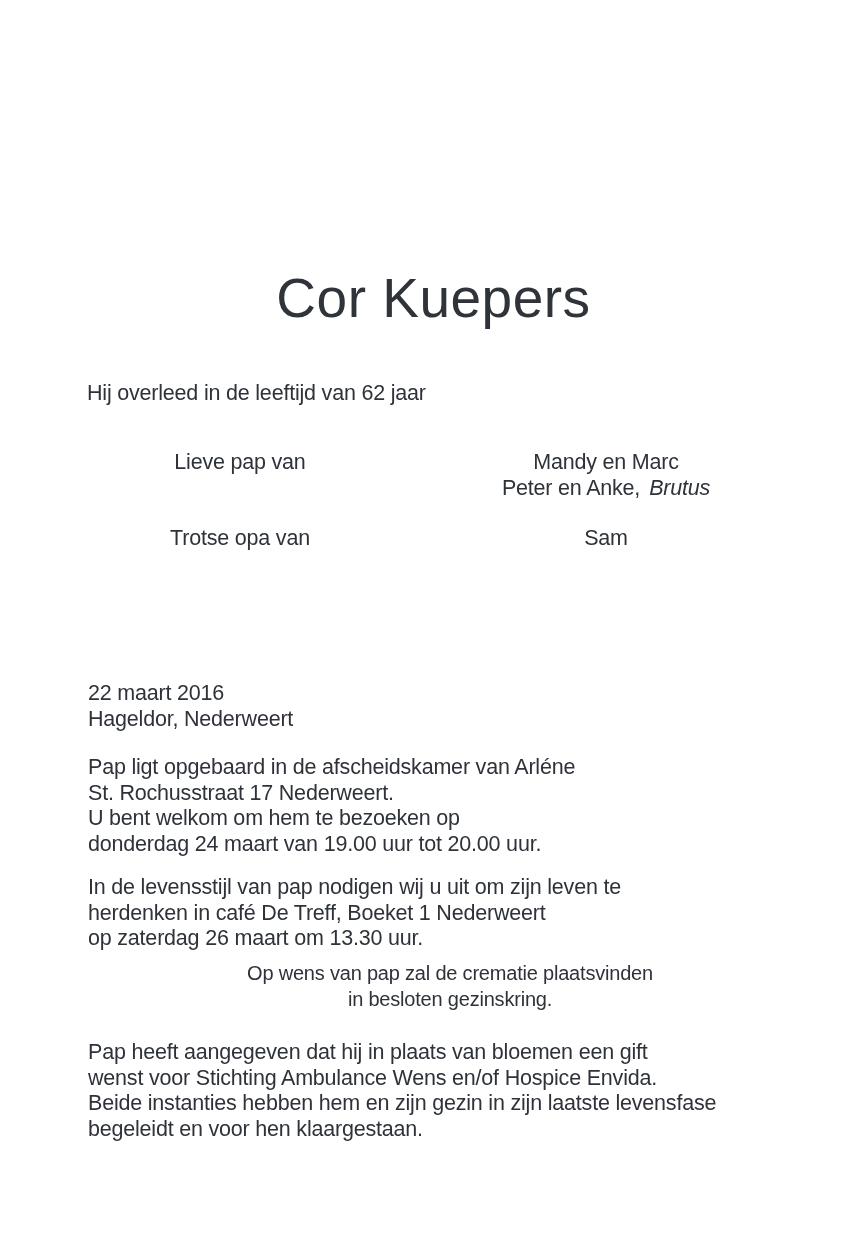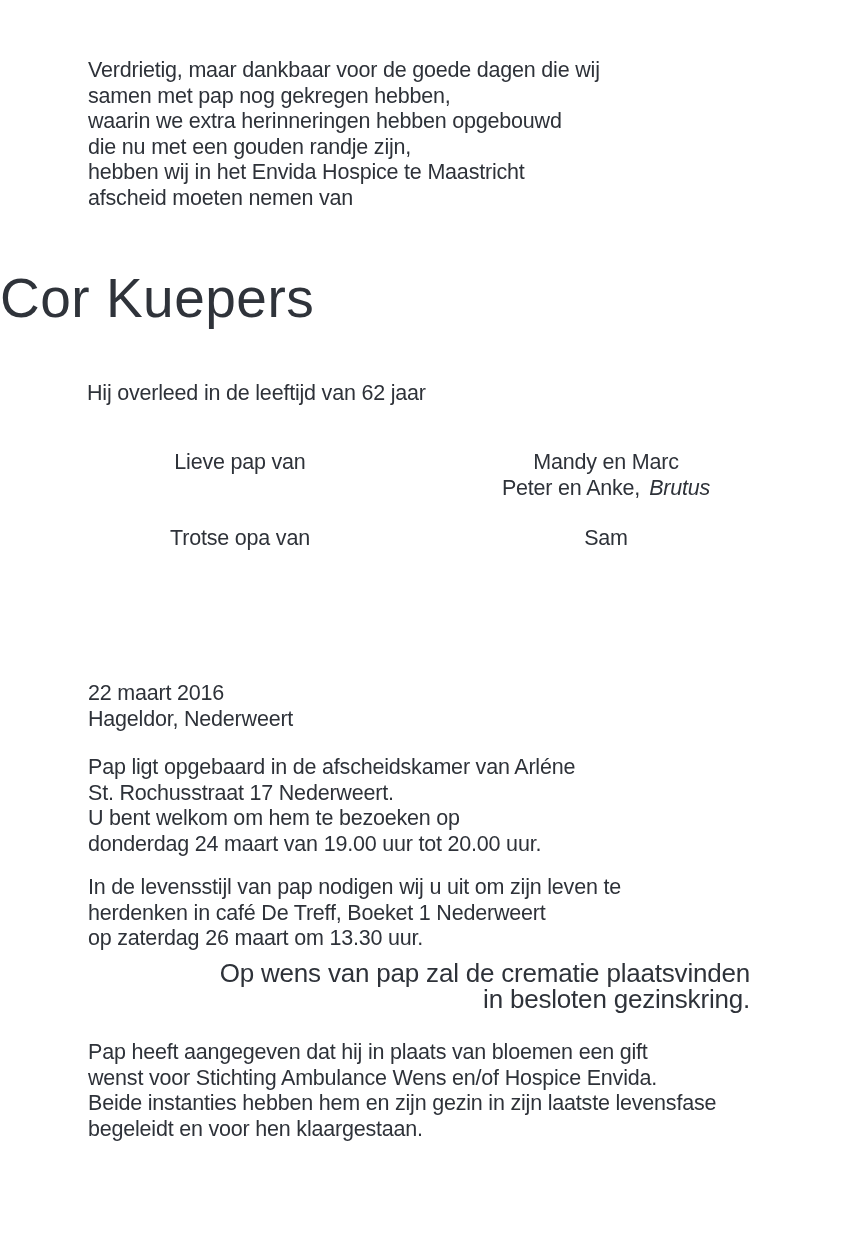--- a/index.html
+++ b/index.html
@@ -38,20 +38,21 @@
     top: 58px;
     width: 640px;
   }
 
   
   #deceased-name {
     position: absolute;
     left: 0;
     right: 0;
     top: 268px;
+    text-align: center;
     font-size: 55px;
     line-height: 60px;
     font-weight: 300;
     letter-spacing: 0.5px;
     color: #2f333a;
   }
 
   
   #age-line {
     left: 87px;
@@ -116,22 +117,22 @@
     top: 875px;
     width: 660px;
   }
 
   
   #cremation {
     position: absolute;
     left: 150px;
     top: 961px;
     width: 600px;
-    text-align: right;
-    font-size: 26px;
+    text-align: center;
+    font-size: 20px;
     line-height: 25.5px;
     letter-spacing: -0.2px;
     color: #2e3239;
     white-space: pre-line;
   }
 
   
   #donation {
     left: 88px;
     top: 1040px;
@@ -143,26 +144,20 @@
     left: 88px;
     top: 1159px;
     width: 660px;
   }
 </style>
 </head>
 <body>
 
 <div class="page">
 
-  <div class="block" id="opening">Verdrietig, maar dankbaar voor de goede dagen die wij
-samen met pap nog gekregen hebben,
-waarin we extra herinneringen hebben opgebouwd
-die nu met een gouden randje zijn,
-hebben wij in het Envida Hospice te Maastricht
-afscheid moeten nemen van</div>
 
   <div id="deceased-name">Cor Kuepers</div>
 
   <div class="block" id="age-line">Hij overleed in de leeftijd van 62 jaar</div>
 
   <table id="relations">
     <tbody>
       <tr>
         <td class="rel-label">Lieve pap van</td>
         <td class="rel-value"><span>Mandy en Marc

